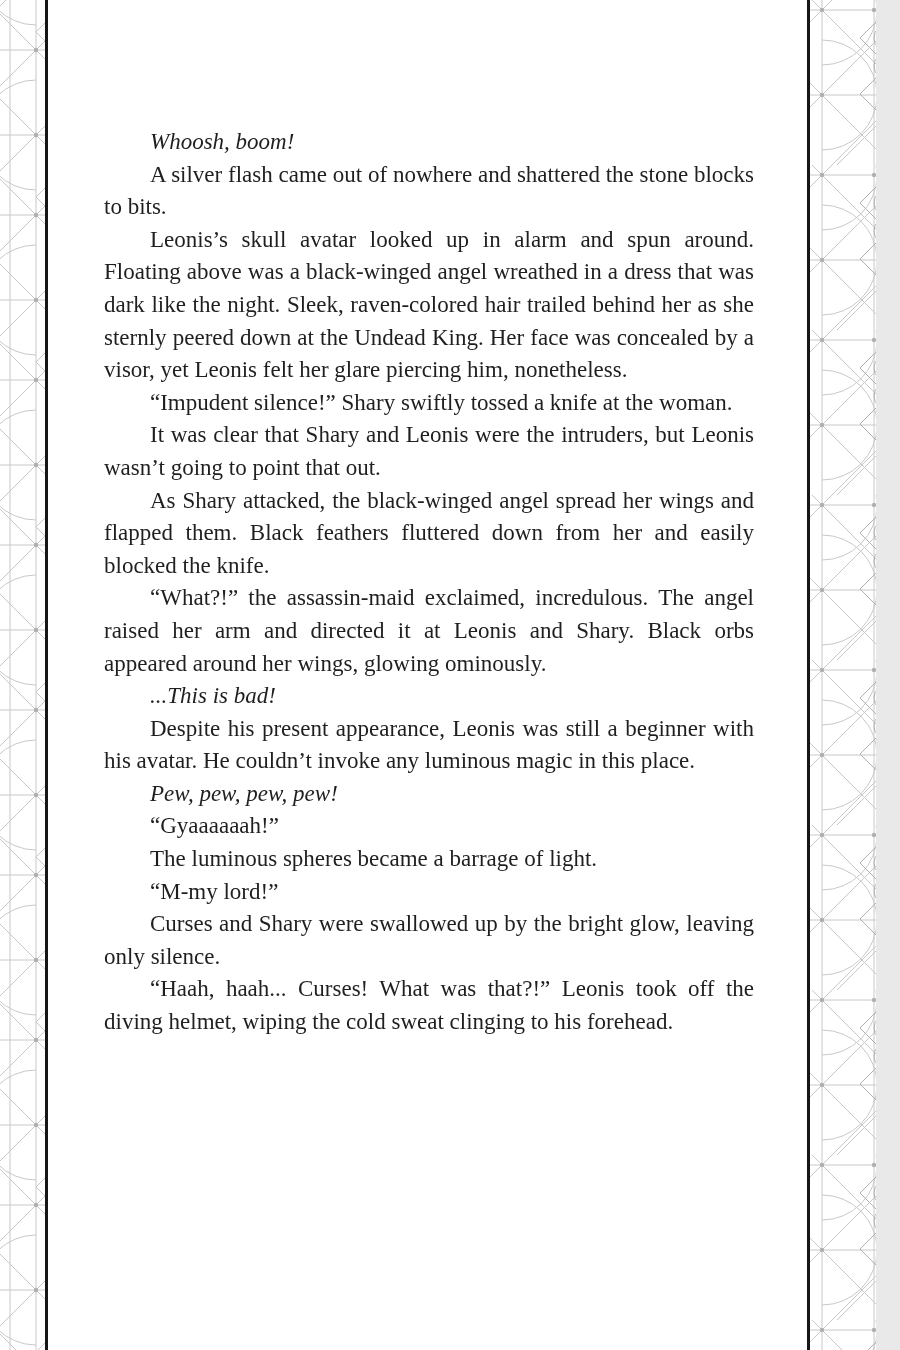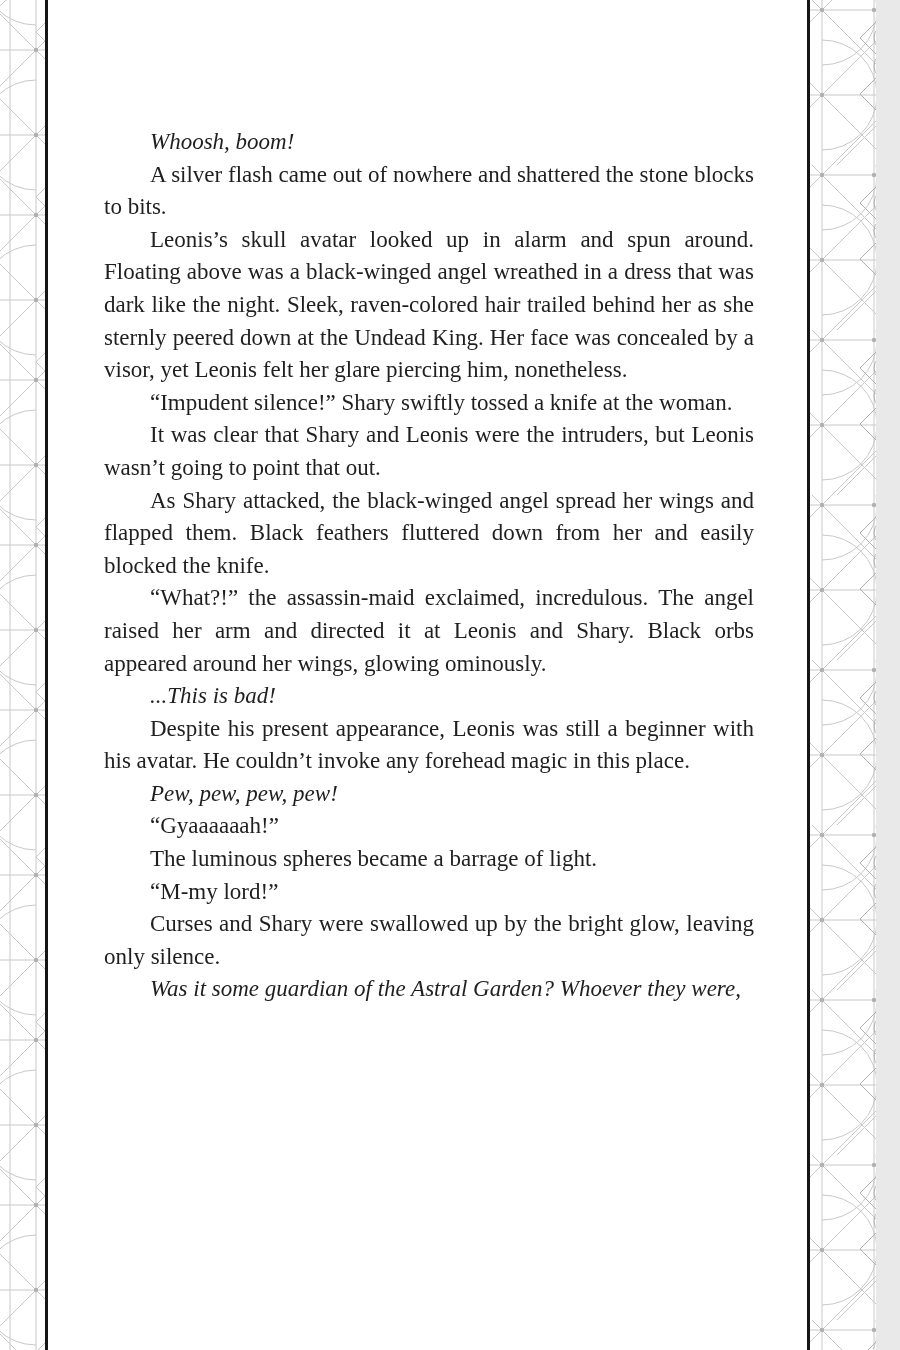--- a/index.html
+++ b/index.html
@@ -71,27 +71,27 @@
 
   <div class="text-column">
       <p class="para italic">Whoosh, boom!</p>
       <p class="para">A silver flash came out of nowhere and shattered the stone blocks to bits.</p>
       <p class="para">Leonis’s skull avatar looked up in alarm and spun around. Floating above was a black-winged angel wreathed in a dress that was dark like the night. Sleek, raven-colored hair trailed behind her as she sternly peered down at the Undead King. Her face was concealed by a visor, yet Leonis felt her glare piercing him, nonetheless.</p>
       <p class="para">“Impudent silence!” Shary swiftly tossed a knife at the woman.</p>
       <p class="para">It was clear that Shary and Leonis were the intruders, but Leonis wasn’t going to point that out.</p>
       <p class="para">As Shary attacked, the black-winged angel spread her wings and flapped them. Black feathers fluttered down from her and easily blocked the knife.</p>
       <p class="para">“What?!” the assassin-maid exclaimed, incredulous. The angel raised her arm and directed it at Leonis and Shary. Black orbs appeared around her wings, glowing ominously.</p>
       <p class="para italic">...This is bad!</p>
-      <p class="para">Despite his present appearance, Leonis was still a beginner with his avatar. He couldn’t invoke any forehead magic in this place.</p>
+      <p class="para">Despite his present appearance, Leonis was still a beginner with his avatar. He couldn’t invoke any luminous magic in this place.</p>
       <p class="para italic">Pew, pew, pew, pew!</p>
       <p class="para">“Gyaaaaaah!”</p>
       <p class="para">The luminous spheres became a barrage of light.</p>
       <p class="para">“M-my lord!”</p>
       <p class="para">Curses and Shary were swallowed up by the bright glow, leaving only silence.</p>
-      <p class="para italic">Was it some guardian of the Astral Garden? Whoever they were,</p>
+      <p class="para">“Haah, haah... Curses! What was that?!” Leonis took off the diving helmet, wiping the cold sweat clinging to his forehead.</p>
     </div>
 
   <div class="rule rule-right"></div>
 
   <div class="strip strip-right">
     <svg xmlns="http://www.w3.org/2000/svg" width="90" height="1350">
       <defs>
         <pattern id="patR" width="94" height="165" patternUnits="userSpaceOnUse">
           <path class="pl" d="M12,0 V165 M64,0 V165"></path>
           <path class="pl" d="M0,10 H94 M0,95 H94"></path>

